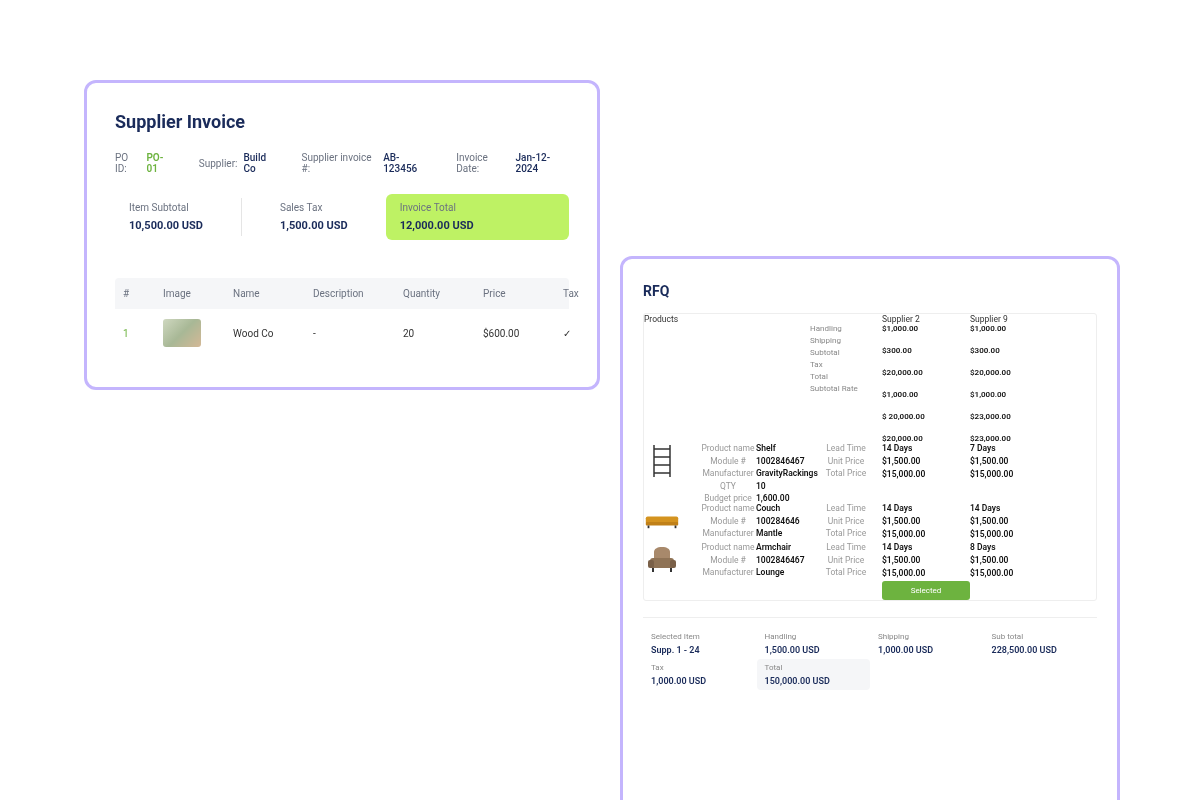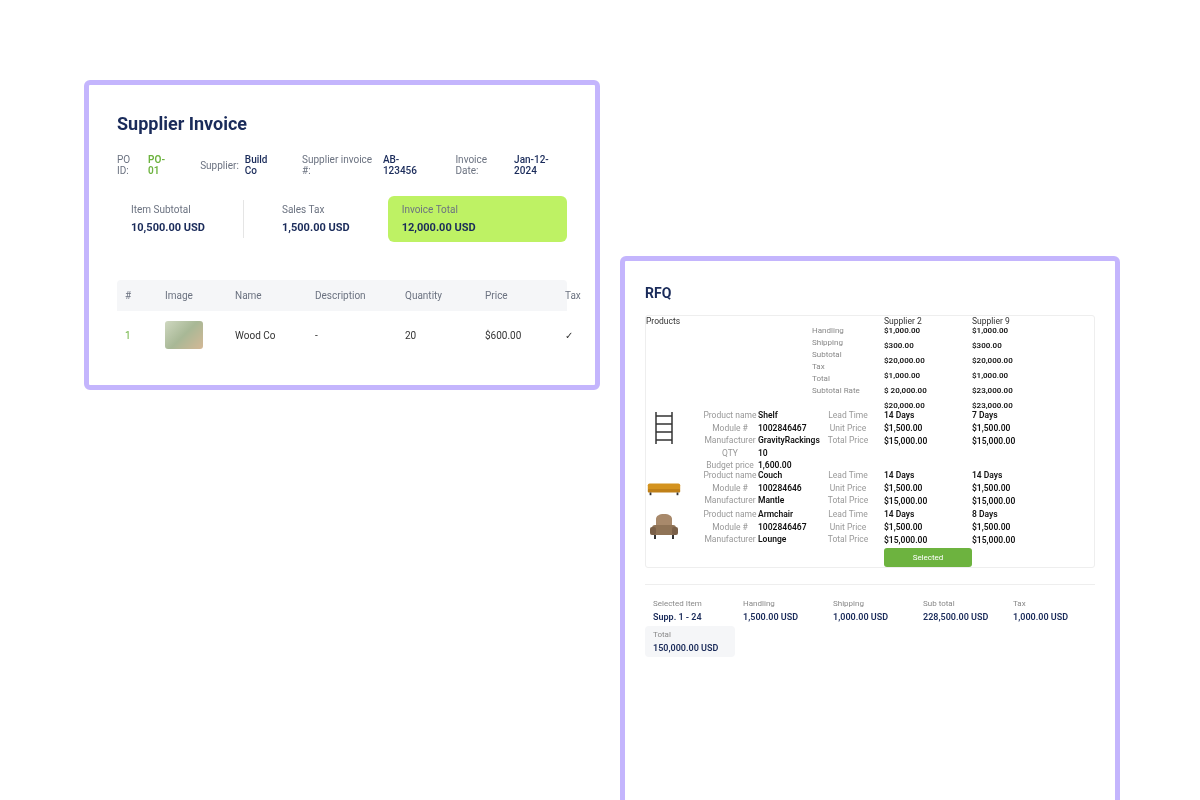--- a/index.html
+++ b/index.html
@@ -1,18 +1,18 @@
 <!DOCTYPE html>
 <html><head>
 <meta charset="utf-8">
 <style>
 * { box-sizing: border-box; margin: 0; padding: 0; }
 body { font-family: -apple-system, BlinkMacSystemFont, "Segoe UI", Roboto, Arial, sans-serif; background: #fff; width: 1200px; height: 800px; position: relative; font-size: 11px; color: #333; }
 
-.card { position: absolute; background: #fff; border: 5px solid #c4b5fd; border-radius: 6px; padding: 28px; }
+.card { position: absolute; background: #fff; border: 3px solid #c4b5fd; border-radius: 12px; padding: 28px; }
 .card-invoice { left: 84px; top: 80px; width: 516px; height: 310px; overflow: hidden; }
 .card-rfq { left: 620px; top: 256px; width: 500px; height: 599px; padding: 24px 20px; }
 
 .inv-title { font-size: 18px; font-weight: 700; color: #1a2b5a; margin-bottom: 20px; }
 .inv-header-row { display: flex; gap: 26px; font-size: 10px; color: #6b7280; margin-bottom: 20px; }
 .inv-header-item { display: flex; gap: 6px; align-items: center; }
 .inv-header-item .val { color: #1a2b5a; font-weight: 500; }
 .inv-header-item .po-val { color: #6db33f; font-weight: 600; }
 
 .inv-summary { display: flex; gap: 24px; margin-bottom: 38px; }
@@ -25,32 +25,32 @@
 .inv-table { width: 100%; }
 .inv-thead { display: grid; grid-template-columns: 30px 60px 70px 80px 70px 70px 40px 1fr; gap: 10px; font-size: 10px; color: #6b7280; background: #f5f6f8; padding: 10px 8px; border-radius: 4px 4px 0 0; }
 .inv-trow { display: grid; grid-template-columns: 30px 60px 70px 80px 70px 70px 40px 1fr; gap: 10px; font-size: 10px; padding: 10px 8px; align-items: center; }
 .inv-trow .num { color: #6db33f; }
 .thumb { width: 38px; height: 28px; background: linear-gradient(135deg,#cfd8c0 0%, #a8b896 50%, #d4b896 100%); border-radius: 3px; }
 
 .rfq-title { font-size: 14px; font-weight: 700; color: #1a2b5a; margin-bottom: 14px; }
 
 .rfq-grid { display: grid; grid-template-columns: 56px 110px 72px 88px 88px; font-size: 8.5px; border: 1px solid #eee; border-radius: 3px; overflow: hidden; }
 .kv { display: flex; flex-direction: column; gap: 3px; font-size: 8px; color: #888; }
-.vals { display: flex; flex-direction: column; gap: 6px; font-size: 8px; color: #111; font-weight: 600; }
+.vals { display: flex; flex-direction: column; gap: 13px; font-size: 8px; color: #111; font-weight: 600; }
 .prod-img { width: 36px; height: 36px; display: flex; align-items: center; justify-content: center; }
 .pinfo { display: flex; flex-direction: column; gap: 2.5px; }
 .pinfo .pl { color: #999; text-align: center; }
 .pinfo-row { display: grid; grid-template-columns: 56px 1fr; }
 .pinfo-row .pv { color: #111; font-weight: 600; }
 .metrics .pl { color: #999; }
 .supvals > div { margin-bottom: 3px; font-weight: 600; color: #111; }
 .green-text { color: #6db33f; font-weight: 600; }
 .btn-selected { background: #6db33f; color: #fff; font-size: 8px; padding: 5px 0; text-align: center; border-radius: 3px; width: 100%; }
 
-.rfq-footer { margin-top: 16px; display: grid; grid-template-columns: repeat(5, 1fr); border-top: 1px solid #eee; padding-top: 10px; }
+.rfq-footer { margin-top: 16px; display: grid; grid-template-columns: repeat(4, 1fr); border-top: 1px solid #eee; padding-top: 10px; }
 .rfq-foot-cell { padding: 4px 8px; }
 .rfq-foot-cell .lbl { font-size: 8px; color: #888; margin-bottom: 4px; }
 .rfq-foot-cell .val { font-size: 9px; color: #1a2b5a; font-weight: 600; }
 .rfq-foot-cell.total { background: #f5f6f8; border-radius: 4px; }
 </style>
 </head>
 <body>
 
 <div class="card card-invoice">
   <div class="inv-title">Supplier Invoice</div>

